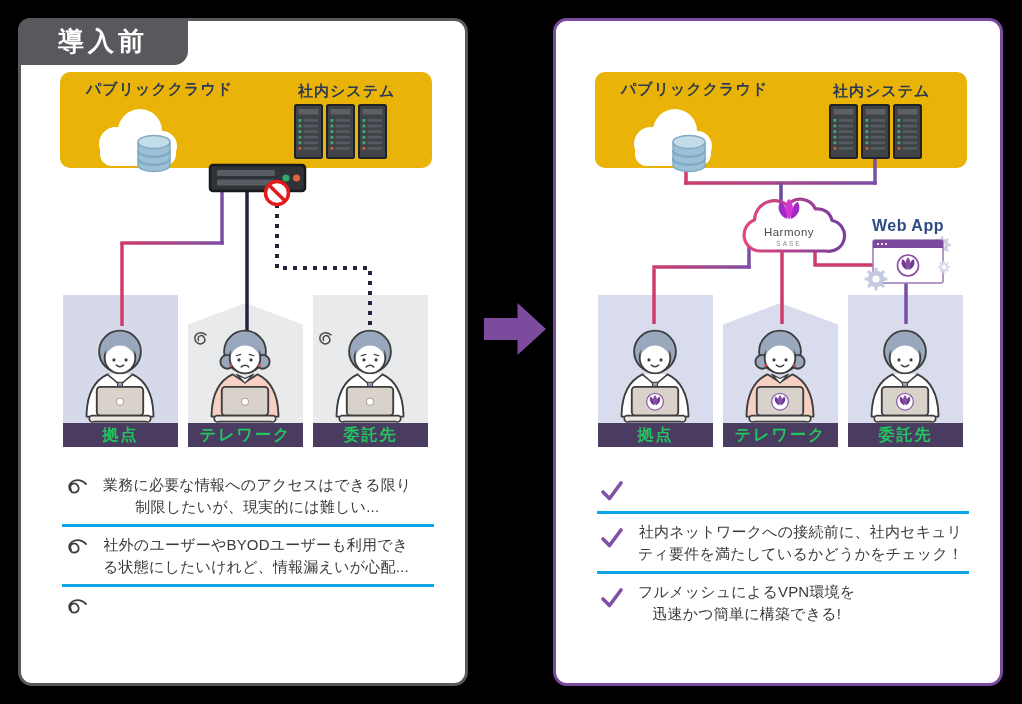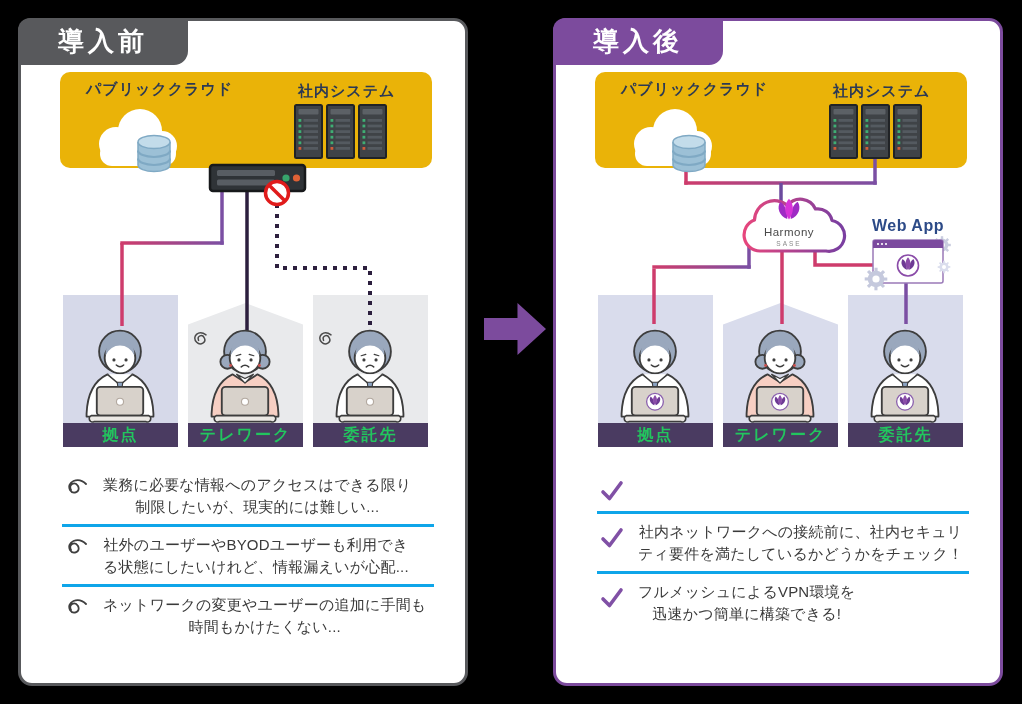--- a/index.html
+++ b/index.html
@@ -227,32 +227,29 @@
           </span>
           <p>社外のユーザーやBYODユーザーも利用でき
 る状態にしたいけれど、情報漏えいが心配...</p>
         </div>
         <div class="row">
           <span class="ic">
             <svg width="26" height="26" viewBox="0 0 26 26">
                 <path d="M22,6 C14,-2 2,4 6,12 C9,17 17,14 14,8 C11,3 4,6 7,12" fill="none" stroke="#3f3f3f" stroke-width="1.8" stroke-linecap="round"></path>
               </svg>
           </span>
-          <p>ネットワークの変更やユーザーの追加に手間も
-時間もかけたくない...</p>
         </div>
       </div>
     </div>
   </section>
 
   <div class="mid-arrow"></div>
 
   <section class="panel after">
     <div class="inner">
-      <div class="tab">導入後</div>
 
       <div class="topbox">
         <div class="lbl cloud-lbl">パブリッククラウド</div>
         <div class="lbl sys-lbl">社内システム</div>
       </div>
 
       <div class="wbox b1"></div>
       <div class="wbox b2"></div>
       <div class="wbox b3"></div>
 

